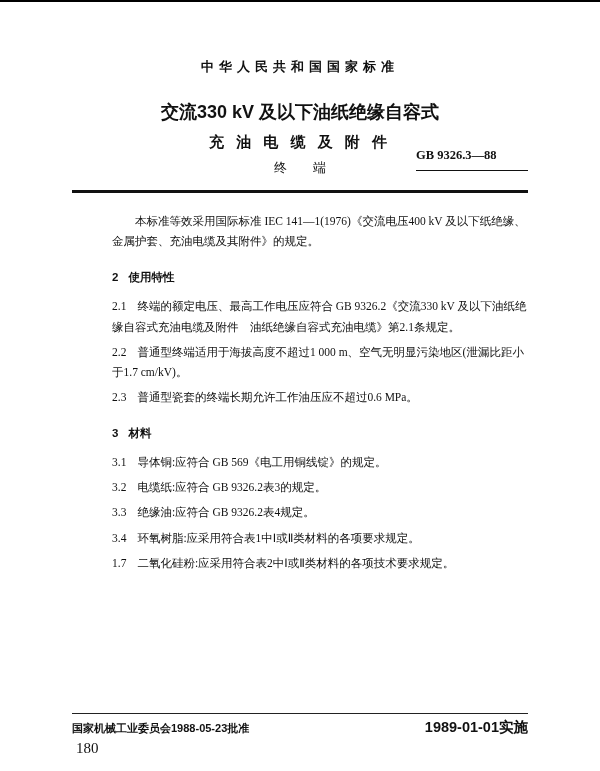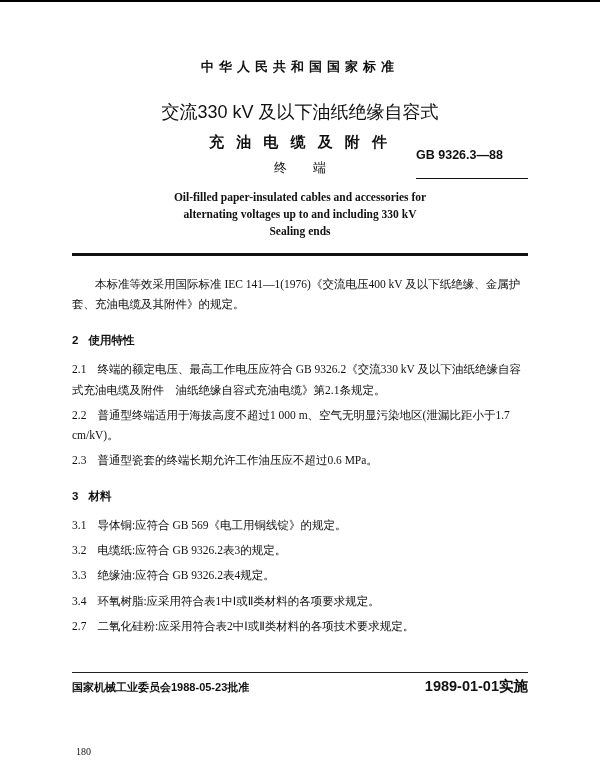--- a/index.html
+++ b/index.html
@@ -23,21 +23,21 @@
     text-align: center;
     font-family: "Liberation Sans", sans-serif;
     font-weight: bold;
     font-size: 13px;
     letter-spacing: 5px;
     margin-bottom: 24px;
   }
   .title-cn-1 {
     text-align: center;
     font-family: "Liberation Sans", sans-serif;
-    font-weight: normal;
+    font-weight: bold;
     font-size: 18px;
     margin: 0 0 9px 0;
   }
   .title-cn-2 {
     text-align: center;
     font-family: "Liberation Sans", sans-serif;
     font-weight: bold;
     font-size: 15px;
     letter-spacing: 4px;
     margin: 0 0 7px 0;
@@ -47,24 +47,24 @@
     font-family: "Liberation Sans", sans-serif;
     font-weight: normal;
     font-size: 13px;
     margin: 0 0 10px 0;
   }
   .std-number {
     position: absolute;
     top: 146px;
     right: 72px;
     min-width: 112px;
-    font-family: Liberation Sans, sans-serif;
+    font-family: Liberation Serif, serif;
     font-weight: bold;
     font-size: 12.5px;
-    padding-bottom: 16px;
+    padding-bottom: 7px;
     border-bottom: 1.5px solid #111;
     text-align: left;
     white-space: nowrap;
   }
   .title-en {
     text-align: center;
     font-weight: bold;
     font-size: 11.5px;
     line-height: 17px;
     margin-top: 12px;
@@ -72,20 +72,21 @@
   .rule-thick {
     height: 3px;
     background: #111;
     margin-top: 13px;
   }
   
   .body-text {
     margin-top: 18px;
     font-size: 11.5px;
     line-height: 1.75;
+    margin-left: 40px;
   }
   .intro {
     text-indent: 2em;
     margin: 0 0 12px 0;
   }
   .section-heading {
     font-family: "Liberation Sans", sans-serif;
     font-weight: bold;
     font-size: 11.5px;
     margin: 16px 0 9px 0;
@@ -118,41 +119,35 @@
     font-family: "Liberation Sans", sans-serif;
     font-weight: bold;
     font-size: 11px;
   }
   .implementation {
     font-family: "Liberation Sans", sans-serif;
     font-weight: bold;
     font-size: 14.5px;
   }
   .page-number {
-    font-size: 10px;
+    font-size: 15px;
     padding: 3px 0 2px 4px;
-    margin-top: 47px;
   }
 </style>
 </head>
 <body>
 
 <div class="page">
 
   <header>
     <div class="std-org">中华人民共和国国家标准</div>
     <div class="title-cn-1">交流330 kV 及以下油纸绝缘自容式</div>
     <div class="title-cn-2">充 油 电 缆 及 附 件</div>
     <div class="title-cn-3">终　　端</div>
     <div class="std-number">GB 9326.3—88</div>
-    <div class="title-en">
-      <div>Oil-filled paper-insulated cables and accessories for</div>
-      <div>alternating voltages up to and including 330 kV</div>
-      <div>Sealing ends</div>
-    </div>
     <div class="rule-thick"></div>
   </header>
 
   <main class="body-text">
     <p class="intro">本标准等效采用国际标准 IEC 141—1(1976)《交流电压400 kV 及以下纸绝缘、金属护套、充油电缆及其附件》的规定。</p>
 
 
     <section>
       <div class="section-heading">
         <span class="num">2</span><span>使用特性</span>
@@ -178,21 +173,21 @@
       <p class="clause">
         <span class="num">3.2</span><span>电缆纸:应符合 GB 9326.2表3的规定。</span>
       </p>
       <p class="clause">
         <span class="num">3.3</span><span>绝缘油:应符合 GB 9326.2表4规定。</span>
       </p>
       <p class="clause">
         <span class="num">3.4</span><span>环氧树脂:应采用符合表1中Ⅰ或Ⅱ类材料的各项要求规定。</span>
       </p>
       <p class="clause">
-        <span class="num">2.7</span><span>二氧化硅粉:应采用符合表2中Ⅰ或Ⅱ类材料的各项技术要求规定。</span>
+        <span class="num">1.7</span><span>二氧化硅粉:应采用符合表2中Ⅰ或Ⅱ类材料的各项技术要求规定。</span>
       </p>
     </section>
   </main>
 
   <footer class="footer">
     <div class="footer-rule"></div>
     <div class="footer-row">
       <span class="approval">国家机械工业委员会1988-05-23批准</span>
       <span class="implementation">1989-01-01实施</span>
     </div>

